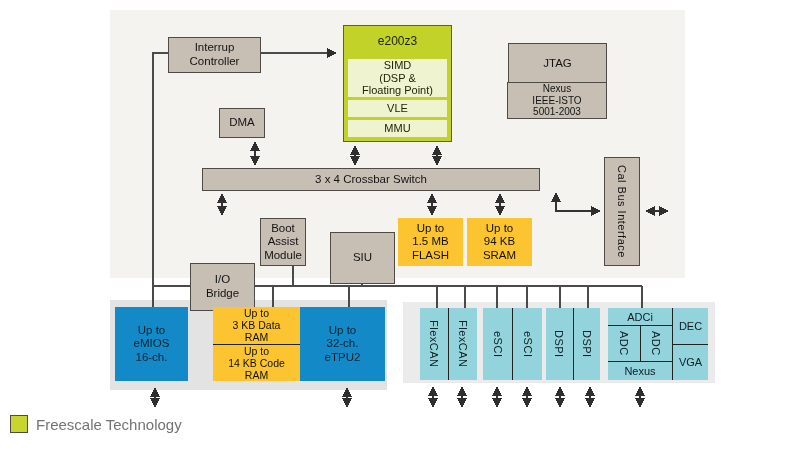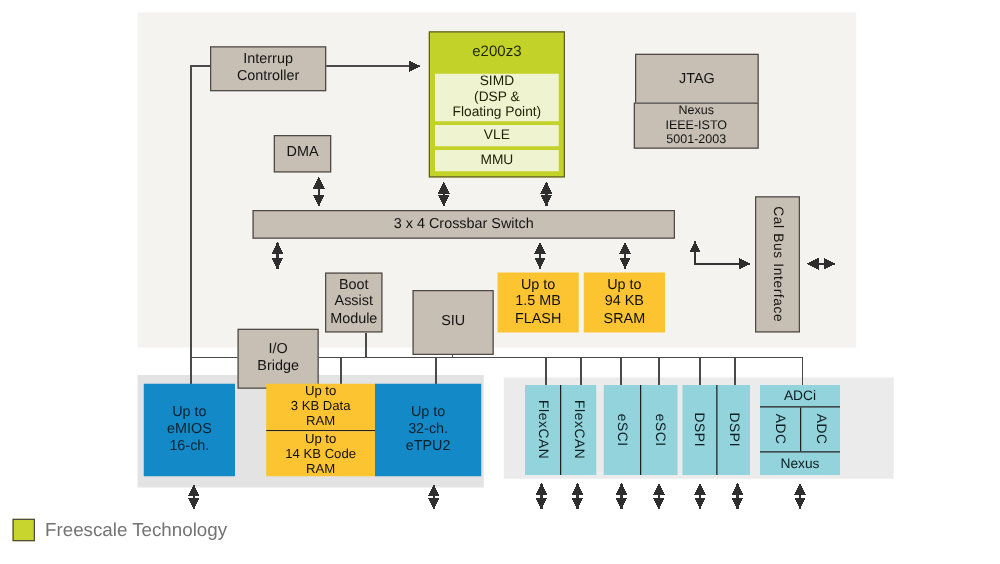--- a/index.html
+++ b/index.html
@@ -158,19 +158,23 @@
 
   <div class="abs cyan" style="left:608px;top:308px;width:64px;height:72px;display:flex;flex-direction:column;">
     <div class="cell" style="flex:0 0 17px;border-bottom:1.3px solid #222222;">ADCi</div>
     <div style="flex:1;display:flex;border-bottom:1.3px solid #222222;">
       <div class="cell vtext" style="flex:1;border-right:1.3px solid #222222;">ADC</div>
       <div class="cell vtext" style="flex:1;">ADC</div>
     </div>
     <div class="cell" style="flex:0 0 18px;">Nexus</div>
   </div>
 
+  <div class="abs cyan" style="left:672px;top:308px;width:36px;height:72px;display:flex;flex-direction:column;border-left:1.3px solid #222222;">
+    <div class="cell" style="flex:1;border-bottom:1.3px solid #222222;">DEC</div>
+    <div class="cell" style="flex:1;">VGA</div>
+  </div>
 
   <div class="abs" style="left:10px;top:412px;width:300px;height:24px;display:flex;align-items:center;">
     <div style="width:18px;height:18px;background:#c8d52f;border:1.5px solid #4e4a45;box-sizing:border-box;"></div>
     <div class="legend-label" style="margin-left:8px;">Freescale Technology</div>
   </div>
 
 </div>
 
 </body></html>

